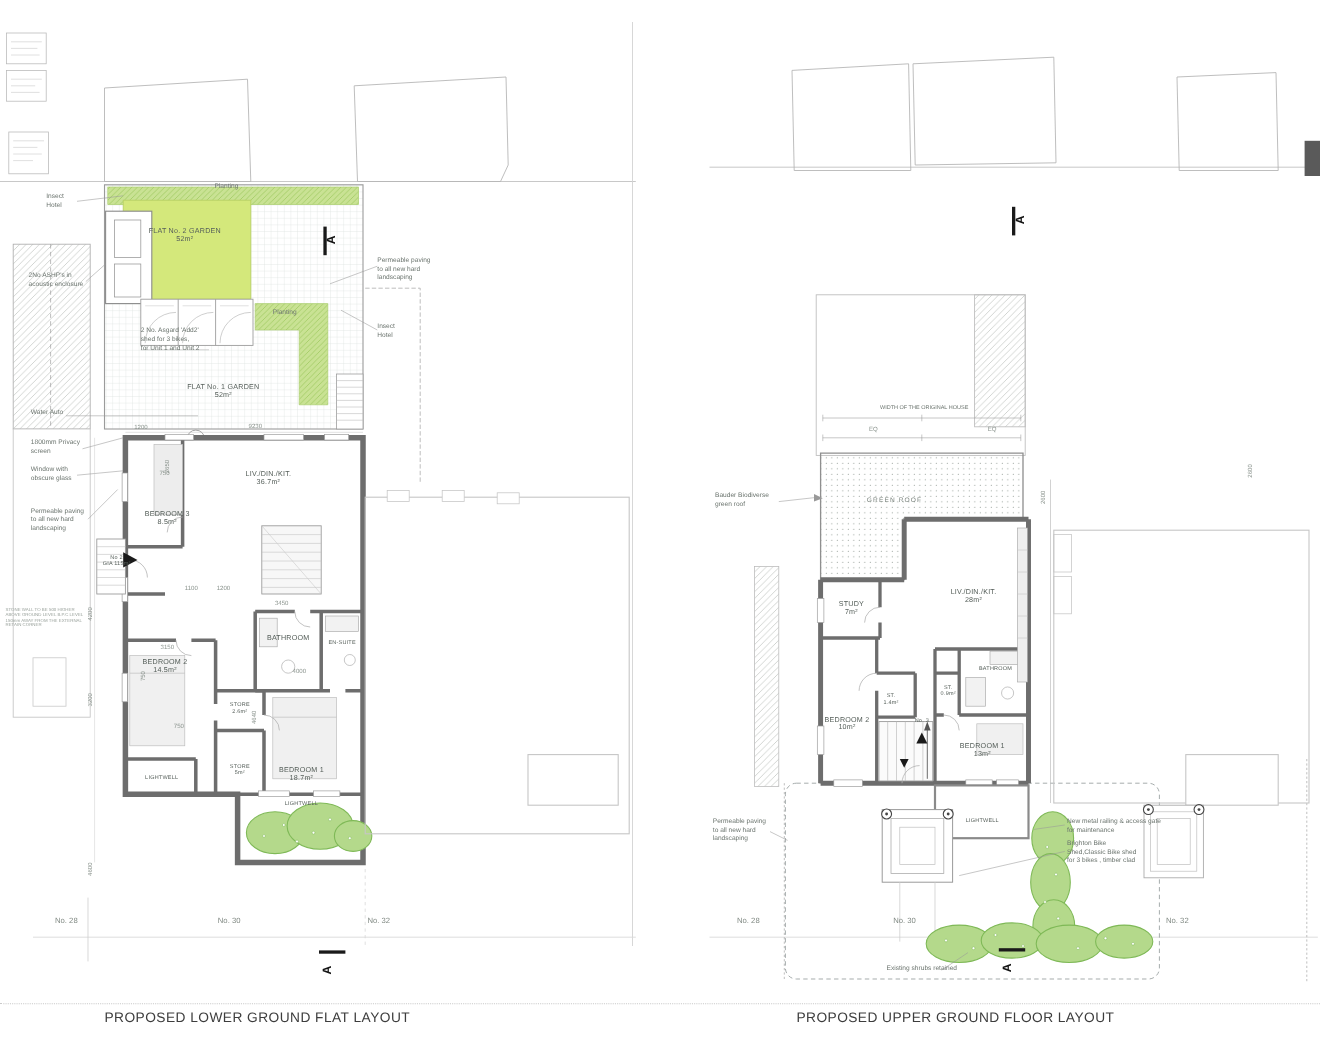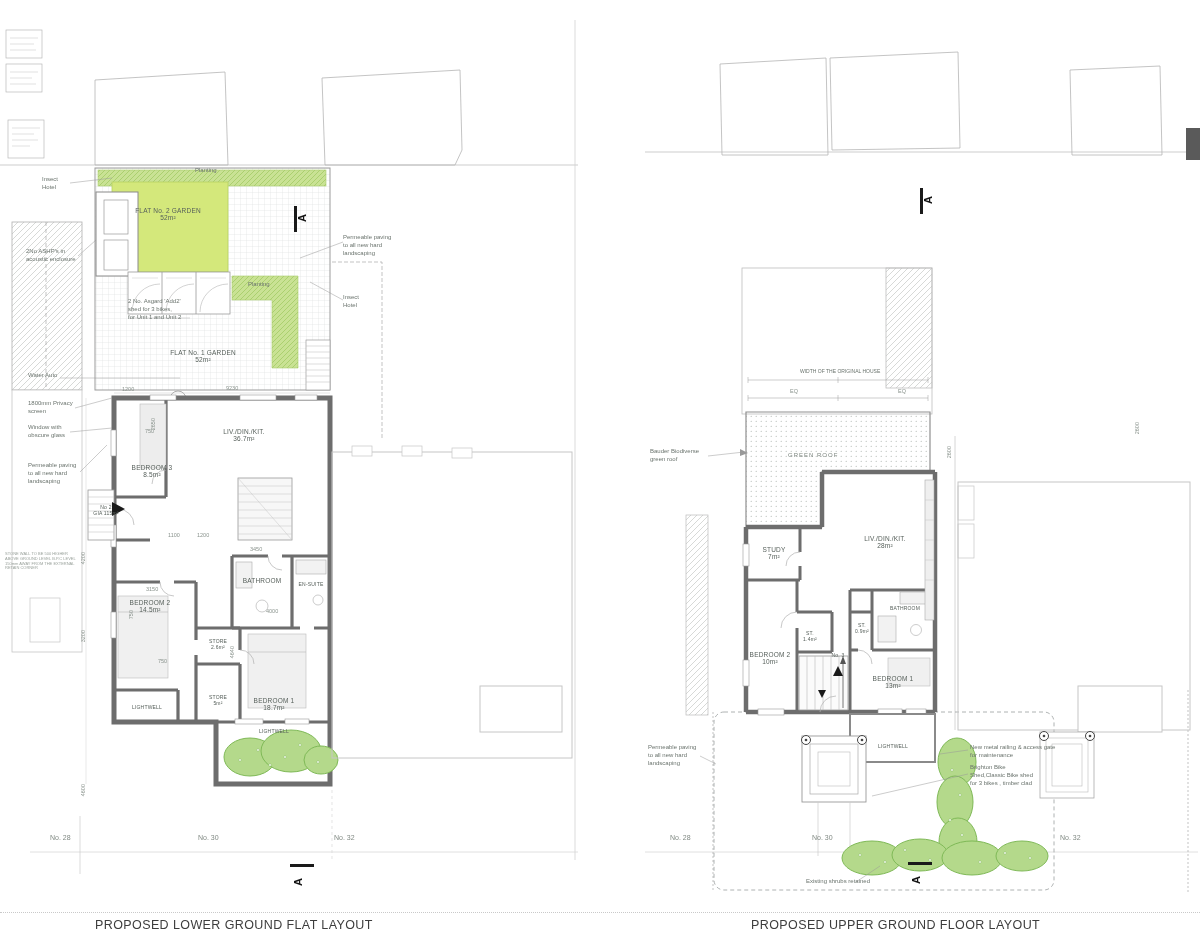--- a/index.html
+++ b/index.html
@@ -467,16 +467,16 @@
 Shed,Classic Bike shed
 for 3 bikes , timber clad</div>
 <div class="lbl" style="left:806px;top:878px;">Existing shrubs retained</div>
 <div class="dim rotdim" style="left:946px;top:446px;">2600</div>
 <div class="dim rotdim" style="left:1134px;top:422px;">2600</div>
 <div class="house-no" style="left:670px;top:834px;">No. 28</div>
 <div class="house-no" style="left:812px;top:834px;">No. 30</div>
 <div class="house-no" style="left:1060px;top:834px;">No. 32</div>
 <div class="section-a" style="left:924px;top:194px;">A</div>
 <div class="section-a" style="left:912px;top:874px;">A</div>
-<div class="title" style="left:751px;top:918px;">PROPOSED UPPER GROUND FLOOR LAYOUT</div>
+<div class="title" style="left:724px;top:918px;">PROPOSED UPPER GROUND FLOOR LAYOUT</div>
 
 <div class="dotline"></div>
 </div>
 
 </body></html>

